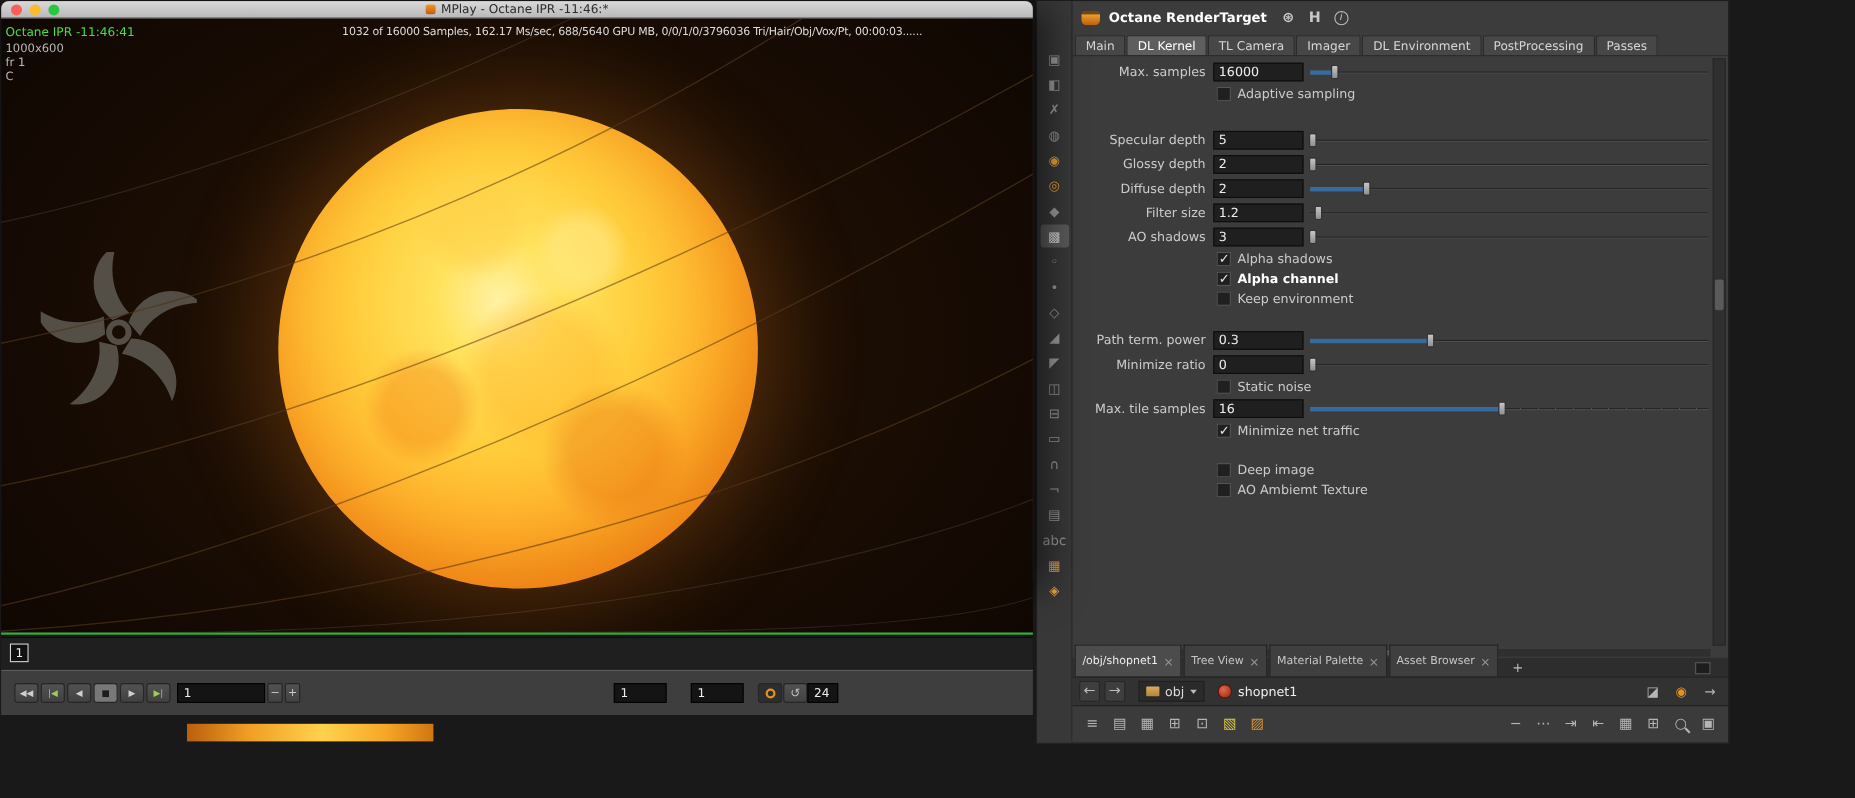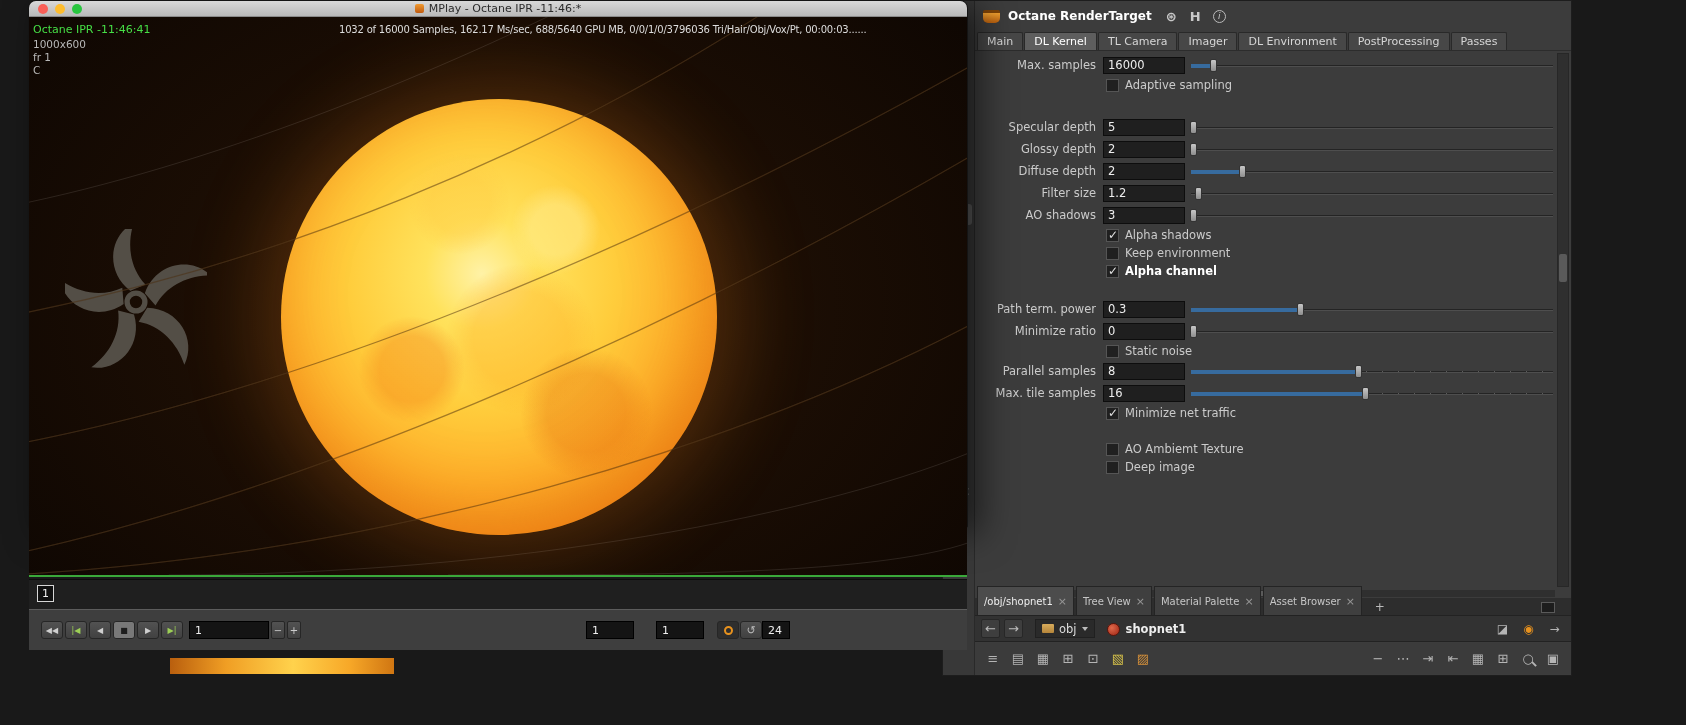--- a/index.html
+++ b/index.html
@@ -1,20 +1,20 @@
 <!DOCTYPE html>
 <html><head>
 <meta charset="utf-8">
 <style>
   *{margin:0;padding:0;box-sizing:border-box;font-family:"DejaVu Sans","Liberation Sans",sans-serif;}
   html,body{width:1686px;height:725px;overflow:hidden;background:#191919;}
   .screen{position:absolute;inset:0;width:1686px;height:725px;background:#191919;}
 
   
-  .mplay{position:absolute;left:0;top:0;width:940px;height:528px;background:#333;border:1px solid #141414;border-radius:8px 8px 2px 2px;box-shadow:12px 6px 34px rgba(0,0,0,.55);z-index:3;margin-left:28px;}
+  .mplay{position:absolute;left:0;top:0;width:940px;height:528px;background:#333;border:1px solid #141414;border-radius:8px 8px 2px 2px;box-shadow:12px 6px 34px rgba(0,0,0,.55);z-index:3;}
   .titlebar{height:16px;background:linear-gradient(#d9d9d9,#b9b9b9);border-radius:7px 7px 0 0;display:flex;align-items:center;position:relative;border-bottom:1px solid #8a8a8a;}
   .tl{width:10px;height:10px;border-radius:50%;margin-left:7px;display:inline-block;}
   .tl.red{background:#f95f57;margin-left:9px;}
   .tl.yellow{background:#fdbc2e;}
   .tl.green{background:#29c63f;}
   .title{position:absolute;left:0;right:0;text-align:center;font-size:11px;color:#2b2b2b;white-space:nowrap;}
   .title-icon{display:inline-block;width:9px;height:9px;background:linear-gradient(#f09a30,#c05a10);border-radius:2px;margin-right:5px;vertical-align:-1px;}
 
   .viewport{position:absolute;top:16px;left:0;width:938px;height:560px;overflow:hidden;border-bottom:2px solid #3aa83a;background:radial-gradient(ellipse 640px 480px at 50% 52%, #2c1706 0%, #1c0e04 45%, #0d0602 100%);}
   .wires{position:absolute;inset:0;width:100%;height:100%;}
@@ -113,21 +113,21 @@
   .panetab.active{background:#4c4c4c;color:#eee;}
   .panetab-close{color:#969696;font-size:11px;line-height:1;}
   .panetab-add{width:16px;height:16px;display:flex;align-items:center;justify-content:center;color:#bbb;font-size:12px;margin-left:8px;}
   .pane-menu{margin-left:auto;margin-right:16px;margin-bottom:2px;width:14px;height:11px;background:#1d1d1d;border:1px solid #5a5a5a;}
 
   .pathbar{position:absolute;top:614px;left:0;right:0;height:27px;background:#323232;border-top:1px solid #222;border-bottom:1px solid #222;display:flex;align-items:center;padding:0 6px;gap:4px;}
   .nav-btn{width:19px;height:19px;color:#bdbdbd;display:flex;align-items:center;justify-content:center;font-size:13px;background:#3e3e3e;border:1px solid #272727;border-radius:2px;flex:0 0 auto;}
   .crumb{display:flex;align-items:center;gap:5px;height:19px;background:#2a2a2a;border:1px solid #202020;padding:0 6px;font-size:11.5px;color:#ddd;margin-left:8px;}
   .folder-glyph{width:12px;height:9px;background:linear-gradient(#d8ac5c,#b5853a);border-radius:1px;}
   .caret{width:0;height:0;border-left:3px solid transparent;border-right:3px solid transparent;border-top:4px solid #bbb;}
-  .node-chip{display:flex;align-items:flex-end;gap:6px;font-size:11.5px;color:#eee;margin-left:8px;font-weight:bold;}
+  .node-chip{display:flex;align-items:center;gap:6px;font-size:11.5px;color:#eee;margin-left:8px;}
   .node-icon{width:13px;height:13px;border-radius:50%;background:radial-gradient(circle at 35% 35%, #e0684a, #9c2514);border:1px solid #5e140a;}
   .pathbar-right{margin-left:auto;display:flex;gap:9px;align-items:center;padding-right:2px;}
   .pb-icon{width:17px;height:17px;display:flex;align-items:center;justify-content:center;color:#b5b5b5;font-size:12px;}
   .pb-icon.orange{color:#e8921e;}
 
   .btoolbar{position:absolute;top:642px;left:0;right:0;height:31px;background:#3b3b3b;display:flex;align-items:center;padding:0 9px;gap:7px;}
   .bt-left,.bt-right{display:flex;gap:7px;align-items:center;}
   .bt-right{margin-left:auto;}
   .bt-icon{width:18px;height:18px;display:flex;align-items:center;justify-content:center;color:#b5b5b5;font-size:13px;position:relative;}
   .bt-icon.yellow{color:#d8c34a;}
@@ -389,26 +389,26 @@
               <i class="track"></i>
               <i class="handle"></i>
             </div>
         </div>
 
         <div class="crow">
           <span class="cb checked"></span>
           <span class="clabel">Alpha shadows</span>
         </div>
         <div class="crow">
+          <span class="cb checked"></span>
+          <span class="clabel bold">Alpha channel</span>
+        </div>
+        <div class="crow">
           <span class="cb"></span>
           <span class="clabel">Keep environment</span>
-        </div>
-        <div class="crow">
-          <span class="cb checked"></span>
-          <span class="clabel bold">Alpha channel</span>
         </div>
 
         <div class="pgap"></div>
 
         <div class="prow">
           <div class="plabel">Path term. power</div>
           <div class="pfield">0.3</div>
           <div class="pslider blue" style="--fill:30%">
               <i class="track"></i>
               <i class="fillbar"></i>
@@ -421,51 +421,42 @@
           <div class="pslider" style="--fill:0.5%">
               <i class="track"></i>
               <i class="handle"></i>
             </div>
         </div>
         <div class="crow">
           <span class="cb"></span>
           <span class="clabel">Static noise</span>
         </div>
         <div class="prow">
-          <div class="plabel">Parallel samples</div>
-          <div class="pfield">8</div>
-          <div class="pslider blue ticks" style="--fill:46%">
-              <i class="track"></i>
-              <i class="fillbar"></i>
-              <i class="handle"></i>
-            </div>
-        </div>
-        <div class="prow">
           <div class="plabel">Max. tile samples</div>
           <div class="pfield">16</div>
           <div class="pslider blue ticks" style="--fill:48%">
               <i class="track"></i>
               <i class="fillbar"></i>
               <i class="handle"></i>
             </div>
         </div>
         <div class="crow">
           <span class="cb checked"></span>
           <span class="clabel">Minimize net traffic</span>
         </div>
 
         <div class="pgap"></div>
 
         <div class="crow">
           <span class="cb"></span>
+          <span class="clabel">Deep image</span>
+        </div>
+        <div class="crow">
+          <span class="cb"></span>
           <span class="clabel">AO Ambiemt Texture</span>
-        </div>
-        <div class="crow">
-          <span class="cb"></span>
-          <span class="clabel">Deep image</span>
         </div>
       </div>
 
       <div class="vscroll">
           <div class="thumb"></div>
         </div>
       <div class="hscroll">
           <div class="thumb"></div>
         </div>
 

